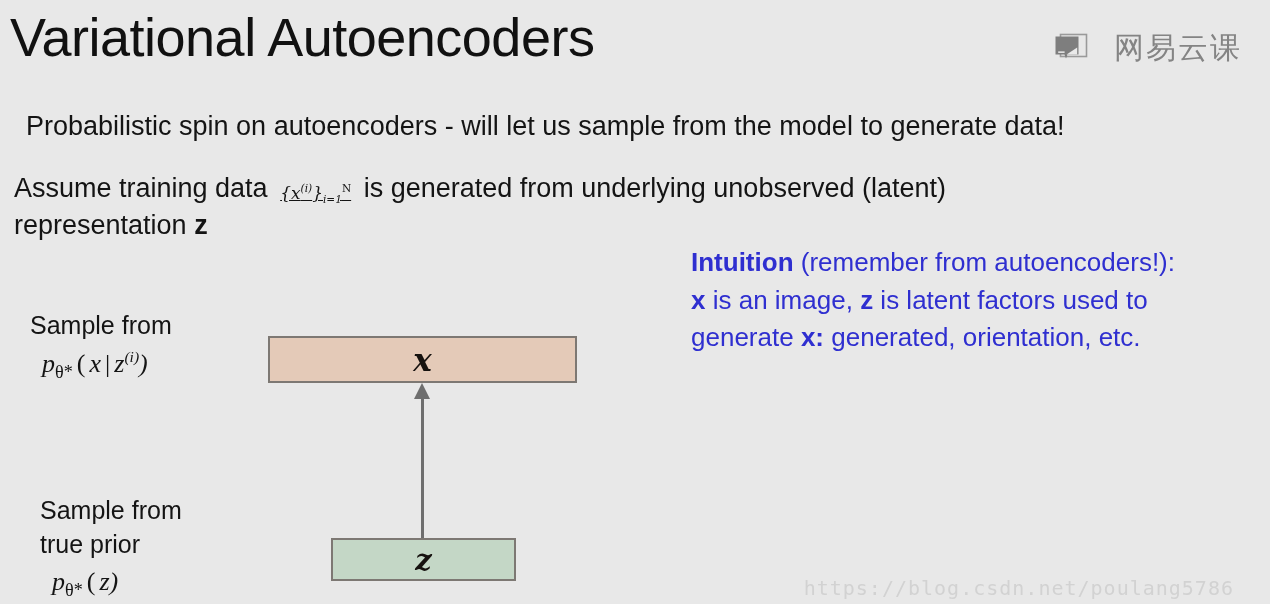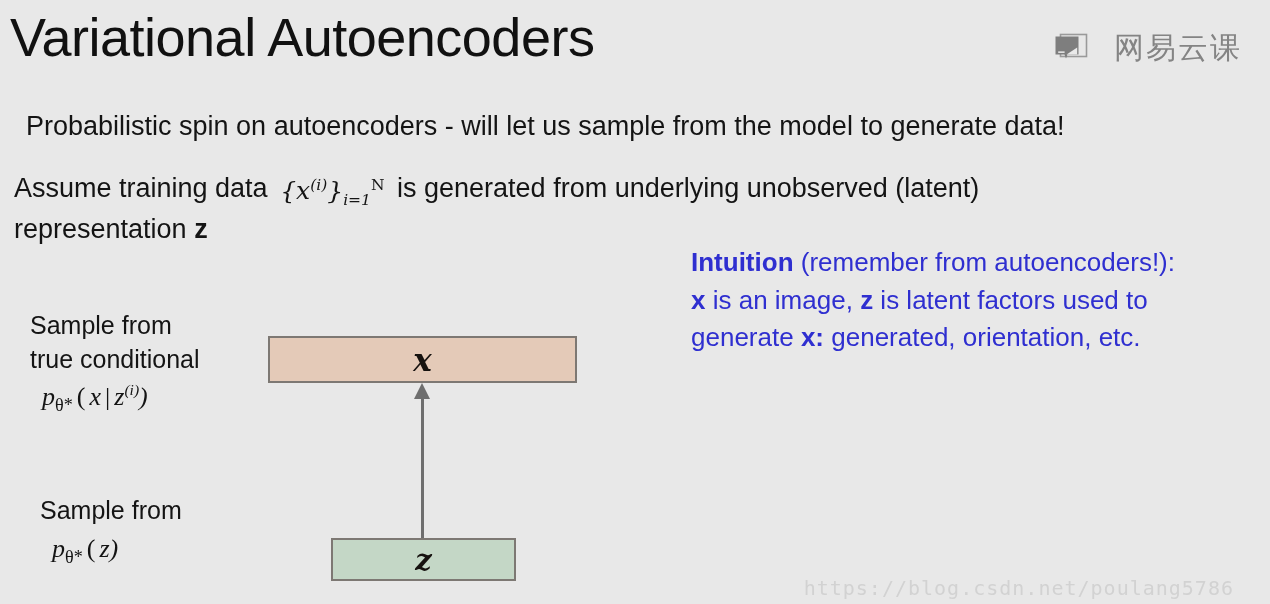--- a/index.html
+++ b/index.html
@@ -65,24 +65,25 @@
     color: #141414;
     line-height: 1.35;
     white-space: nowrap;
   }
   #para-1 { left: 26px; top: 108px; }
   #para-2 { left: 14px; top: 170px; white-space: normal; width: 1180px; }
 
   .mathfrag {
     font-family: "DejaVu Serif", serif;
     font-style: italic;
-    font-size: 25px;
+    font-size: 17px;
     display: inline-block;
     vertical-align: -2px;
     padding: 0 5px;
+    text-decoration: underline;
   }
   .sup { font-size: 0.62em; vertical-align: super; font-style: italic; }
   .sub { font-size: 0.62em; vertical-align: sub; font-style: italic; }
   .upright { font-style: normal; }
   .bz { font-weight: bold; font-style: normal; font-family: "Liberation Sans", sans-serif; }
 
   
   #intuition {
     position: absolute;
     left: 691px;
@@ -218,26 +219,26 @@
     <span>is an image,</span>
     <b>z</b>
     <span>is latent factors used to</span><br>
     <span>generate</span>
     <b>x:</b>
     <span>generated, orientation, etc.</span>
   </div>
 
   <div id="annot-cond" class="annot">
     <div>Sample from</div>
-    <div>true conditional</div>
     <div class="formula"><span>p</span><span class="sub star">θ*</span><span class="bar">(</span><span>x</span><span class="bar">|</span><span>z</span><span class="sup">(i)</span><span>)</span></div>
   </div>
 
   <div id="annot-prior" class="annot">
     <div>Sample from</div>
+    <div>true prior</div>
     <div class="formula"><span>p</span><span class="sub star">θ*</span><span class="bar">(</span><span>z</span><span>)</span></div>
   </div>
 
   <div id="box-x" class="node-box">x</div>
   <div id="arrow-head"></div>
   <div id="arrow-line"></div>
   <div id="box-z" class="node-box">z</div>
 
   <div id="watermark">https://blog.csdn.net/poulang5786</div>
 

